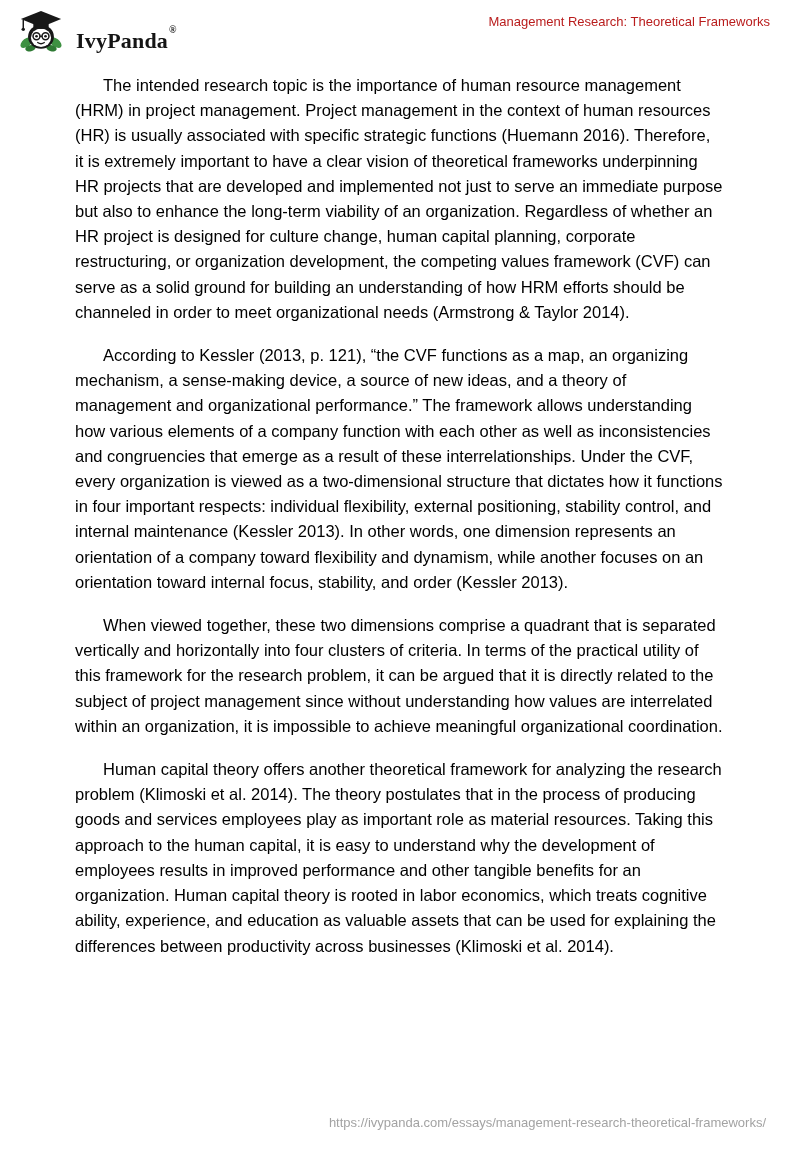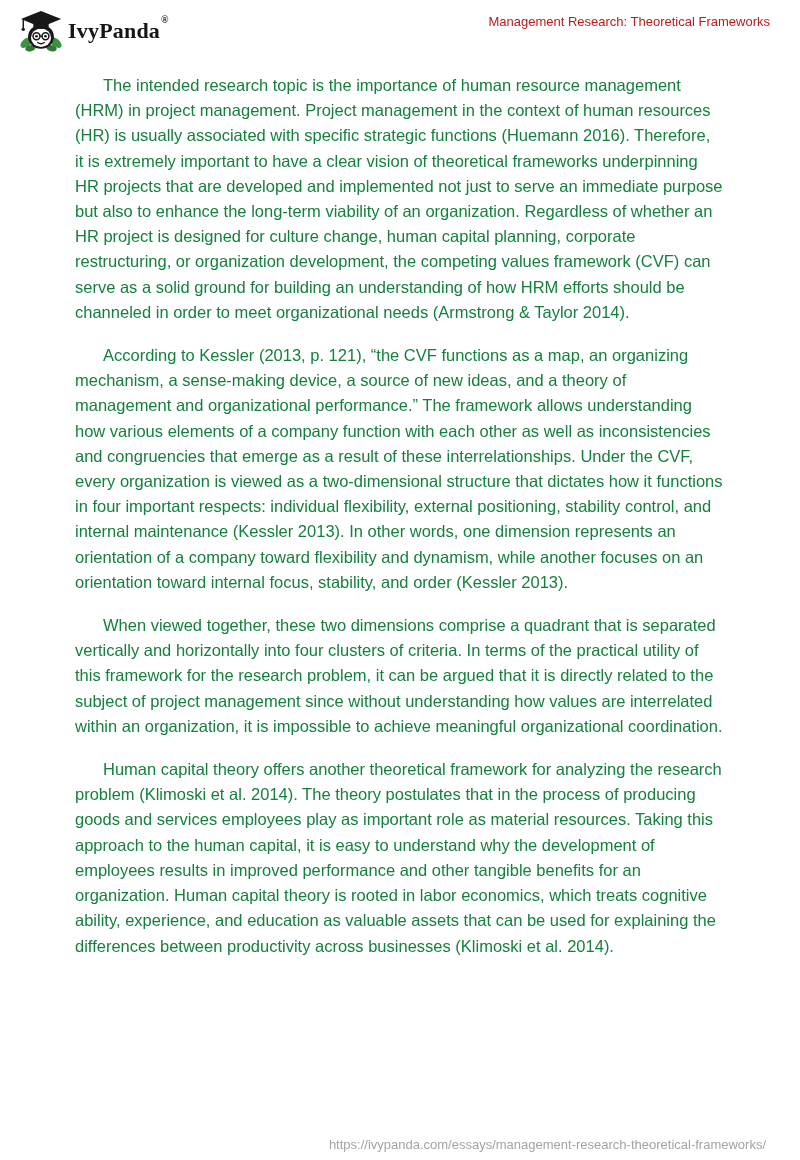--- a/index.html
+++ b/index.html
@@ -19,22 +19,22 @@
   .header {
     position: absolute;
     top: 0; left: 0; right: 0;
     height: 62px;
   }
   .brand {
     position: absolute;
     top: 8px;
     left: 18px;
     display: flex;
-    align-items: center;
-    gap: 4px;
+    align-items: flex-end;
+    gap: 12px;
     cursor: pointer;
   }
   .brand-name {
     font-family: "Liberation Serif", serif;
     font-weight: 700;
     font-size: 22px;
     color: #151515;
     letter-spacing: 0.2px;
   }
   .brand-reg {
@@ -53,35 +53,35 @@
     font-size: 13px;
     color: #b91c1c;
   }
 
   
   .page-content {
     position: absolute;
     top: 73px;
     left: 75px;
     width: 648px;
-    color: #15803d;
+    color: #000000;
     font-size: 16.5px;
     line-height: 25.2px;
   }
   .page-content p {
     margin: 0 0 18px 0;
     text-indent: 28px;
     text-align: left;
   }
 
   
   .footer-url {
     position: absolute;
     right: 34px;
-    bottom: 8px;
+    bottom: 30px;
     font-size: 13px;
     color: #a3a3a3;
     text-decoration: none;
     cursor: pointer;
     text-align: center;
   }
 </style>
 </head>
 <body>
 

